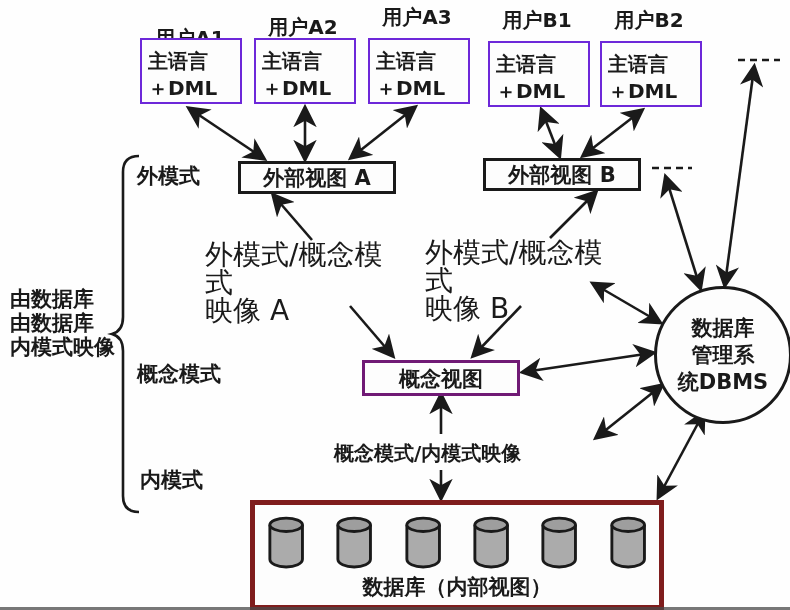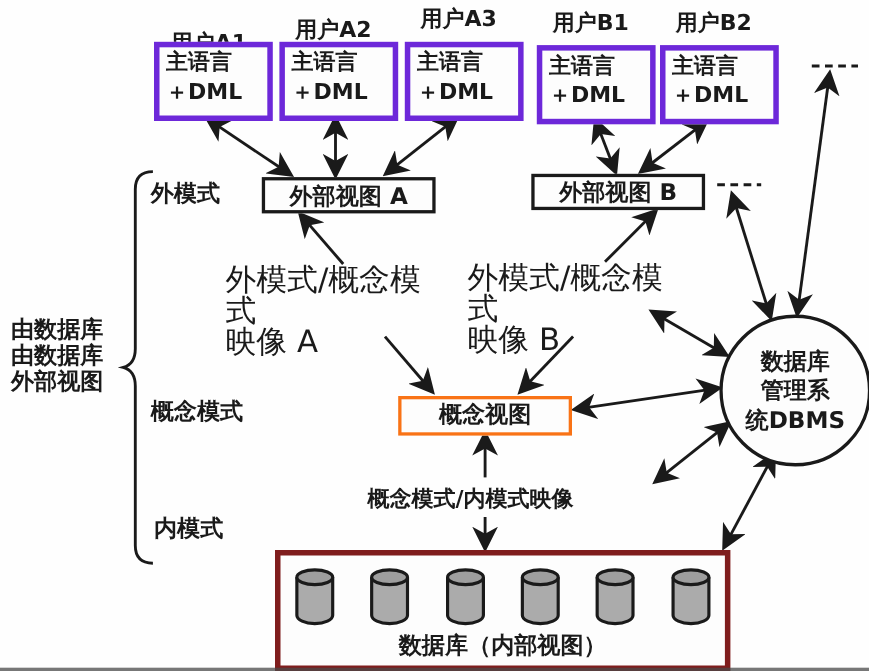--- a/index.html
+++ b/index.html
@@ -8,34 +8,34 @@
     background:#fefefe;
     font-family:"DejaVu Sans","Liberation Sans",sans-serif;
     color:#1a1a1a;
   }
   .stage{position:absolute;inset:0;width:790px;height:610px;}
   svg.layer{position:absolute;left:0;top:0;z-index:1;}
   .txt{position:absolute;z-index:2;font-weight:bold;white-space:nowrap;}
   .userlabel{font-size:20px;text-align:center;width:120px;}
   .userbox{
     position:absolute;z-index:2;width:92px;height:62px;
-    border:5px solid #6d28d9;background:#fdfdfd;
-    display:flex;flex-direction:column;justify-content:flex-start;
+    border:2px solid #6d28d9;background:#fdfdfd;
+    display:flex;flex-direction:column;justify-content:flex-end;
     padding-left:6px;font-weight:bold;font-size:20px;line-height:27px;
   }
   .viewbox{
     position:absolute;z-index:2;width:152px;height:27px;
     border:3px solid #1a1a1a;background:#fdfdfd;
     display:flex;align-items:center;justify-content:center;
     font-weight:bold;font-size:21px;
   }
   .conceptbox{
     position:absolute;z-index:2;left:362px;top:360px;width:152px;height:30px;
-    border:3px solid #f97316;background:#fdfdfd;
-    display:flex;align-items:flex-start;justify-content:center;
+    border:3px solid #701a75;background:#fdfdfd;
+    display:flex;align-items:flex-end;justify-content:center;
     font-weight:bold;font-size:21px;
   }
   .dbbox{
     position:absolute;z-index:2;left:250px;top:500px;width:404px;height:100px;
     border:5px solid #7f1d1d;background:#fdfdfd;
   }
   .cylrow{position:absolute;left:12px;top:10px;width:380px;display:flex;gap:30px;}
   .dblabel{position:absolute;left:0;right:0;top:68px;text-align:center;font-weight:bold;font-size:21px;}
   .dbms{
     position:absolute;z-index:2;left:654px;top:286px;width:132px;height:132px;
@@ -128,21 +128,21 @@
     <span>外部视图 A</span>
   </div>
 
   <div class="txt schemalabel" style="left:137px;top:162px;">外模式</div>
   <div class="txt schemalabel" style="left:137px;top:360px;">概念模式</div>
   <div class="txt schemalabel" style="left:140px;top:466px;">内模式</div>
 
   <div class="adminnote">
     <div>由数据库</div>
     <div>由数据库</div>
-    <div>外部视图</div>
+    <div>内模式映像</div>
   </div>
 
   <div class="mapblock" style="left:205px;top:241px;">
     <div>外模式/概念模式</div>
     <div>映像 A</div>
   </div>
   <div class="mapblock" style="left:425px;top:239px;">
     <div>外模式/概念模式</div>
     <div>映像 B</div>
   </div>

